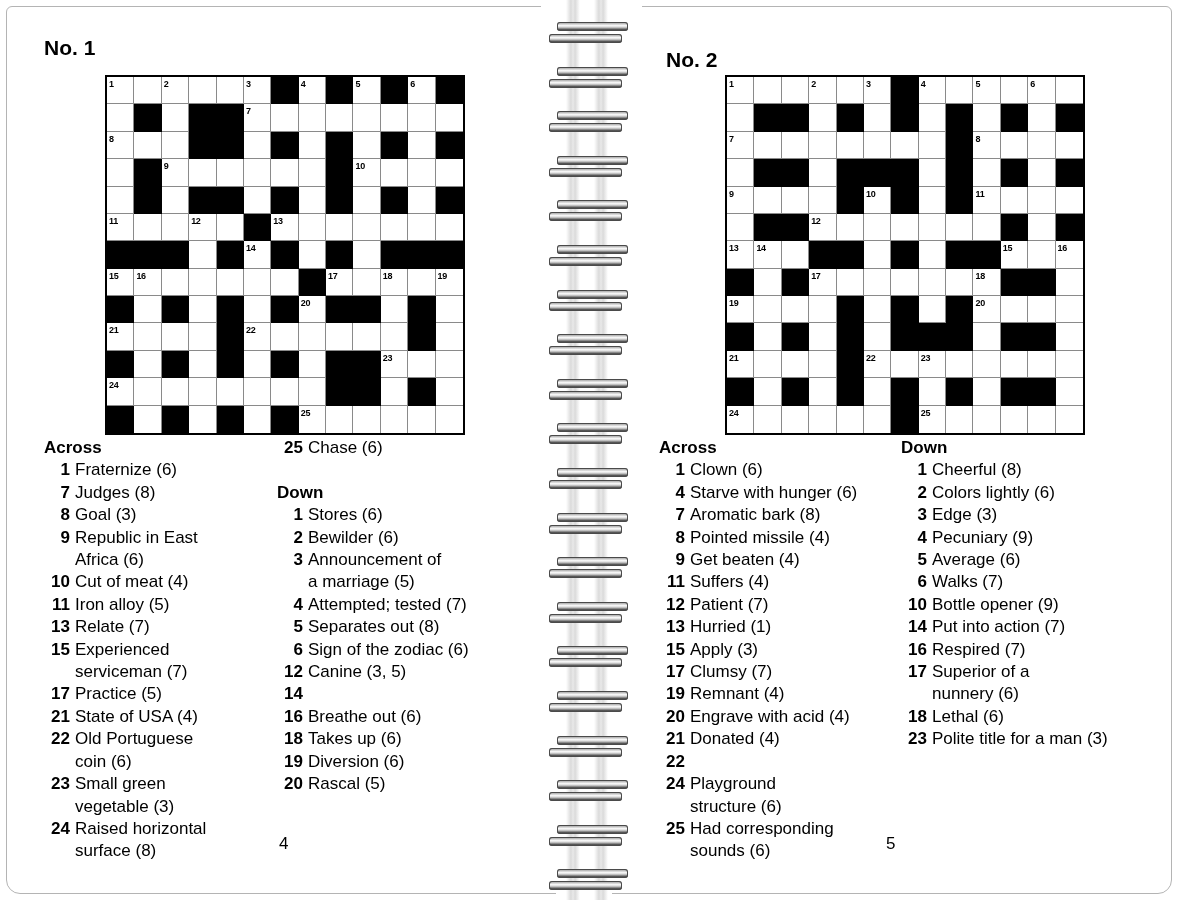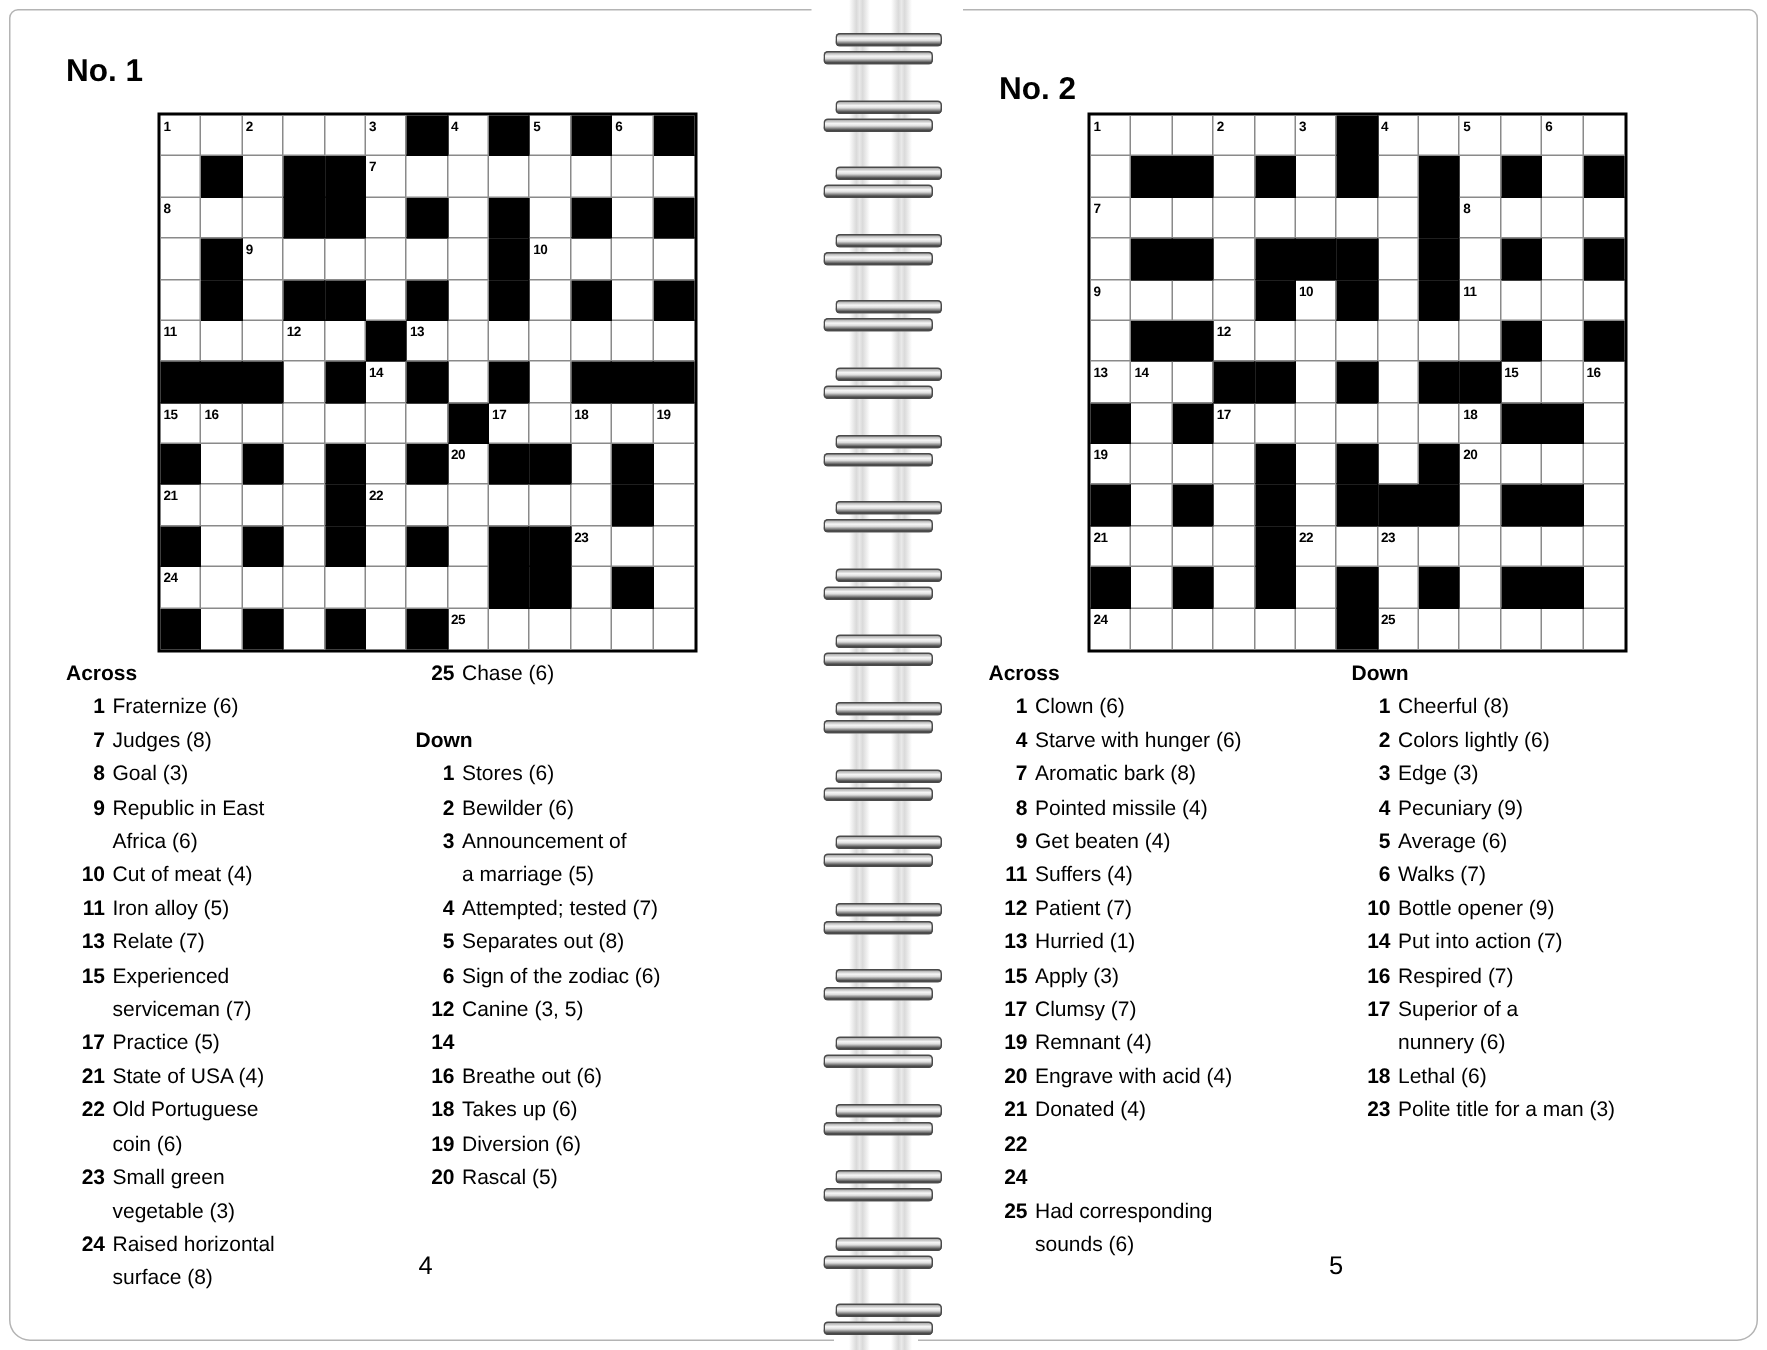--- a/index.html
+++ b/index.html
@@ -34,21 +34,21 @@
   #grid2{left:725px;}
   .cell{border-right:1px solid #8a8a8a;border-bottom:1px solid #8a8a8a;position:relative;}
   .cell.lastcol{border-right:none;}
   .cell.lastrow{border-bottom:none;}
   .cell.black{background:#000;border-color:#000;}
   .cellnum{
     display:block;font-size:9px;font-weight:bold;line-height:10px;
     padding:2px 0 0 2px;letter-spacing:-0.3px;
   }
 
-  .clue-col{position:absolute;top:437px;font-size:14px;line-height:22.4px;}
+  .clue-col{position:absolute;top:437px;font-size:17px;line-height:22.4px;}
   #l-across{left:44px;width:224px;}
   #l-col2{left:277px;width:252px;}
   #r-across{left:659px;width:240px;}
   #r-down{left:901px;width:272px;}
   .clue-heading{font-weight:bold;}
   .clue-heading.gap-above{margin-top:22.4px;}
   .clue{display:grid;grid-template-columns:26px 1fr;column-gap:5px;}
   .clue-num{font-weight:bold;text-align:right;}
   .clue-text{white-space:pre-line;}
 
@@ -690,20 +690,22 @@
       </div>
       <div class="clue">
         <span class="clue-num">21</span>
         <span class="clue-text">Donated (4)</span>
       </div>
       <div class="clue">
         <span class="clue-num">22</span>
       </div>
       <div class="clue">
         <span class="clue-num">24</span>
+        <span class="clue-text">Playground
+structure (6)</span>
       </div>
       <div class="clue">
         <span class="clue-num">25</span>
         <span class="clue-text">Had corresponding
 sounds (6)</span>
       </div>
     </div>
 </div>
 
 <div class="clue-col" id="r-down">

